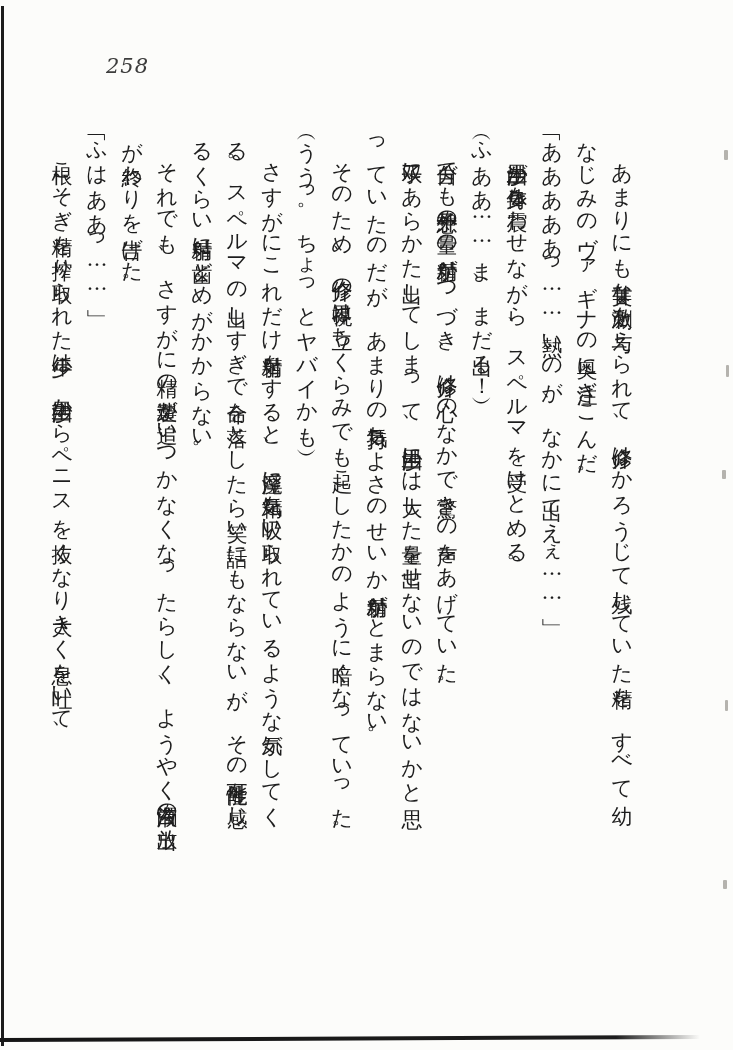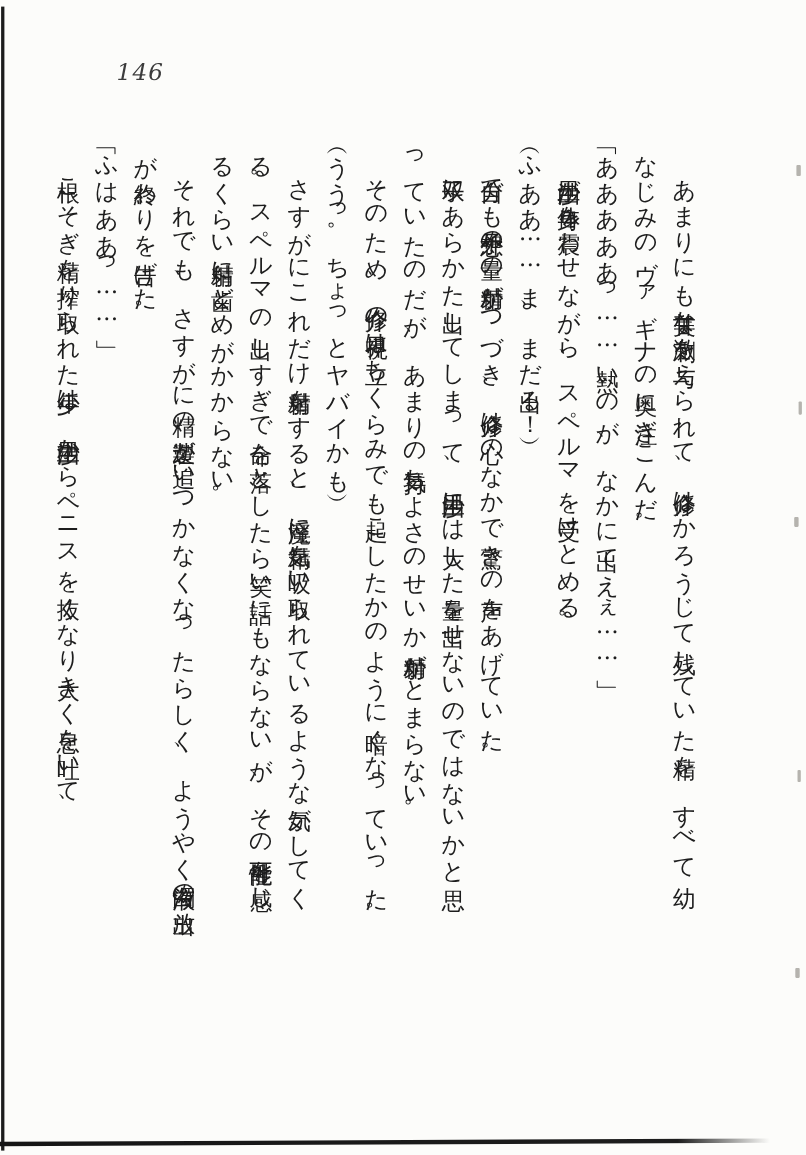--- a/index.html
+++ b/index.html
@@ -67,21 +67,21 @@
   }
 </style>
 </head>
 <body>
 
 <div class="page">
 
   <div class="edge-left"></div>
   <div class="edge-bottom"></div>
 
-  <div class="page-number">146</div>
+  <div class="page-number">258</div>
 
   <div class="text-area">
     <div class="tline">　あまりにも甘美な刺激を与えられて、修介はかろうじて残していた精を、すべて幼</div>
     <div class="tline">なじみのヴァギナの奥に注ぎこんだ。</div>
     <div class="tline">「あああああっ……熱いのが、なかに出てえぇ……」</div>
     <div class="tline">　沙由里が身体を震わせながら、スペルマを受けとめる。</div>
     <div class="tline">（ふああ……ま、まだ出る！）</div>
     <div class="tline">　自分でも予想外の量の射精がつづき、修介は心のなかで驚きの声をあげていた。</div>
     <div class="tline">　双子にあらかた出してしまって、沙由里には大した量を出せないのではないかと思</div>
     <div class="tline">っていたのだが、あまりの気持ちよさのせいか射精がとまらない。</div>

